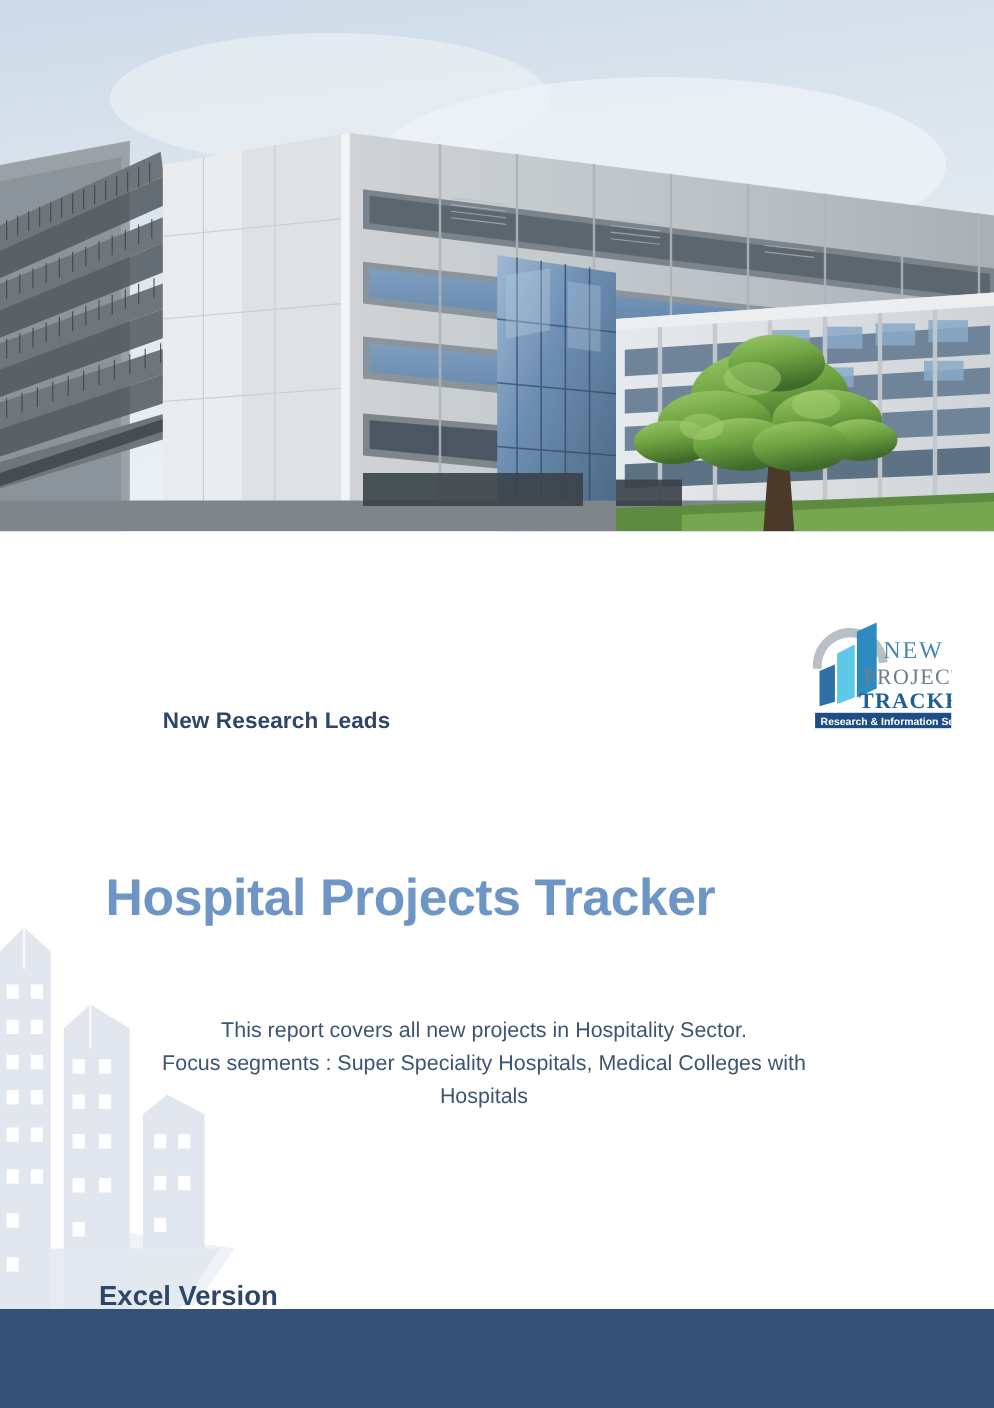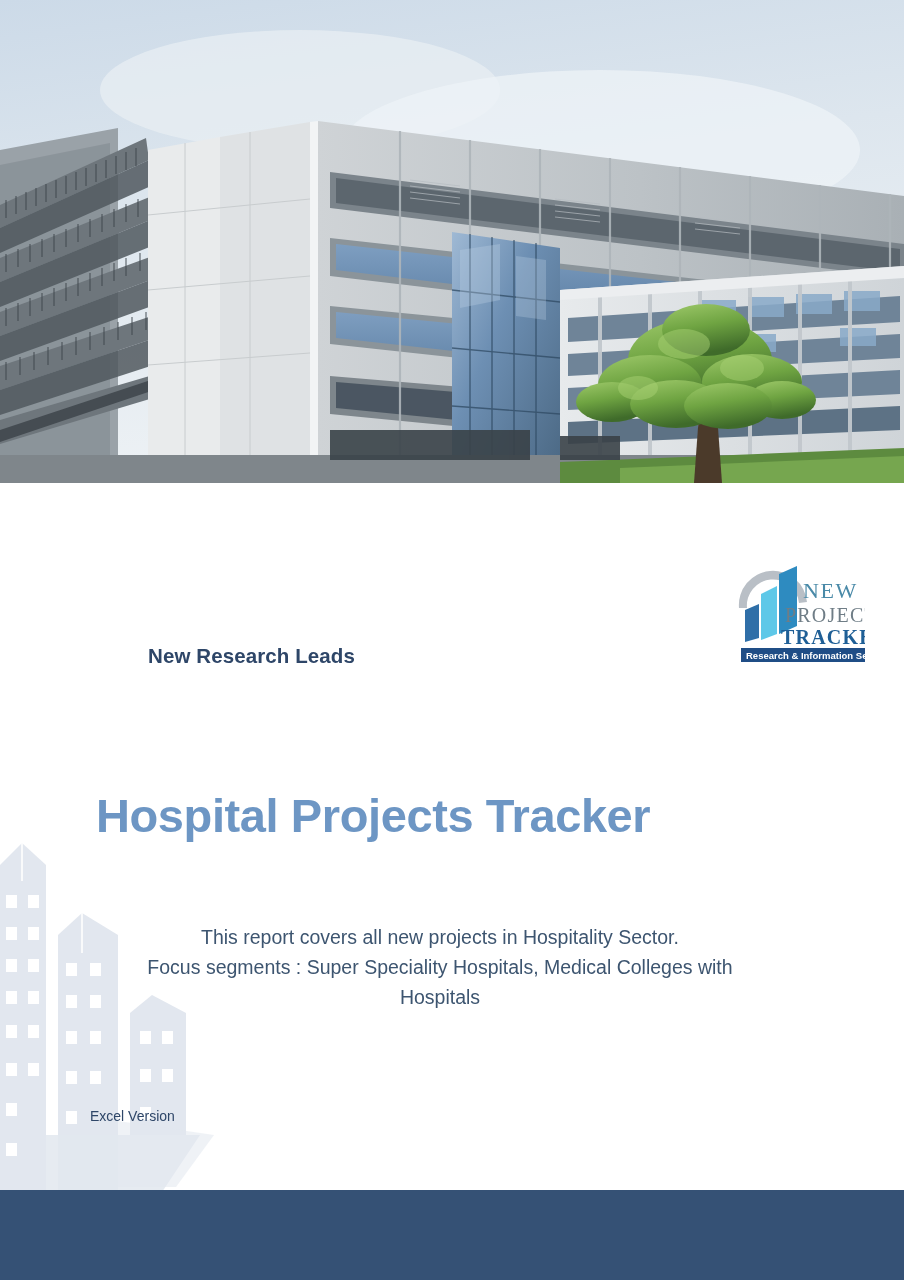--- a/index.html
+++ b/index.html
@@ -35,22 +35,22 @@
     font-size:47px;font-weight:bold;color:#6d96c4;
     letter-spacing:-0.4px;z-index:4;white-space:nowrap;
   }
   .bodytext{
     position:absolute;left:90px;top:922px;width:700px;
     font-size:19.5px;line-height:30px;color:#3d5570;
     font-weight:normal;z-index:4;
   }
   .bodytext .ln{display:block;}
   .excel{
-    position:absolute;left:90px;top:1108px;
-    font-size:14px;font-weight:normal;color:#2e4668;
+    position:absolute;left:90px;top:1164px;
+    font-size:25px;font-weight:bold;color:#2e4668;
     z-index:4;white-space:nowrap;
   }
 
   
   .footerbar{
     position:absolute;left:0;top:1190px;width:904px;height:90px;
     background:#355175;z-index:6;
   }
 </style>
 </head>

